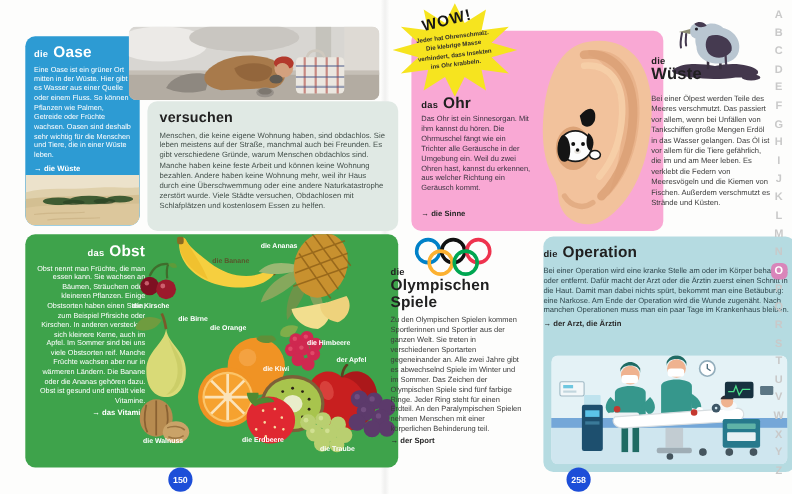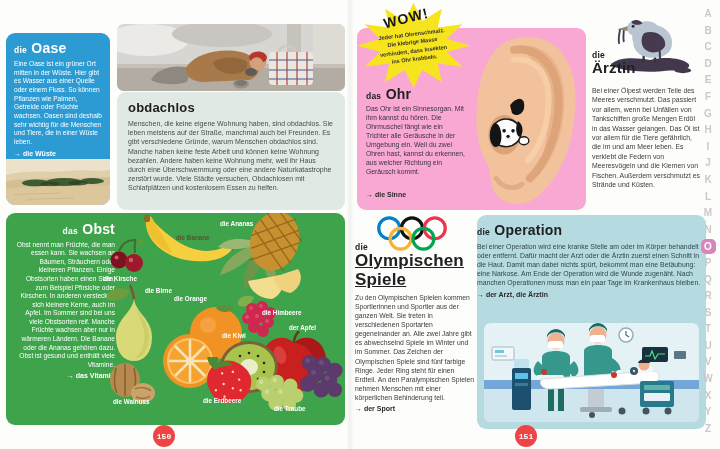--- a/index.html
+++ b/index.html
@@ -1,20 +1,20 @@
 <!DOCTYPE html>
 <html><head>
 <meta charset="utf-8">
 <style>
   * { margin:0; padding:0; box-sizing:border-box; }
   html,body { width:720px; height:449px; overflow:hidden; }
   body { position:relative; background:#fdfdfc; font-family:"Liberation Sans", sans-serif; }
 
   .abs { position:absolute; }
-  .card { position:absolute; border-radius:9px; }
+  .card { position:absolute; border-radius:9px;margin-left:17px; }
 
   
   #gutter { position:absolute; left:346px; top:0; width:8px; height:449px;
             background:linear-gradient(90deg, rgba(0,0,0,0), rgba(0,0,0,.05), rgba(0,0,0,0)); }
 
   
   .title { line-height:1.05; }
   .article { font-size:8.5px; font-weight:700; letter-spacing:.2px; }
   .term { font-size:14px; font-weight:800; letter-spacing:.2px; }
   .title.white, .title.white .article, .title.white .term { color:#fff; }
@@ -72,32 +72,32 @@
   #oelpest-title .article, #oelpest-title .term { display:block; }
   #oelpest-title .term { font-size:15px; }
   #oelpest-body { position:absolute; left:0; top:70px; width:110px; font-size:6.9px; line-height:1.36; }
 
   
   #olympia { left:355px; top:215px; width:122px; height:218px; }
   #olympia-rings { margin-left:18px; width:78px; height:38px; }
   #olympia-rings svg { display:block; width:100%; height:100%; }
   #olympia-title { margin-top:-10px; }
   #olympia-title .article, #olympia-title .term { display:block; }
-  #olympia-title .term { font-size:17px; width:110px; line-height:1.1;text-decoration:underline; }
+  #olympia-title .term { font-size:14px; width:110px; line-height:1.1; }
   #olympia-body { margin-top:4px; width:121px; font-size:6.8px; line-height:1.33; }
 
   
   #operation-card { left:477px; top:215px; width:229px; height:214px; background:#b5dbe1; padding:7px 0; overflow:hidden; }
   #operation-card .body { margin-top:3px; font-size:6.9px; line-height:1.33; color:#30464c; }
   #operation-illustration { position:absolute; left:7px; bottom:7px; width:215px; height:99px; border-radius:6px; overflow:hidden; }
   #operation-illustration svg { display:block; width:100%; height:100%; }
 
   
-  .page-badge { position:absolute; width:22px; height:22px; border-radius:50%; background:#ef4444;
-                color:#fff; font-size:8px; font-weight:700; display:flex; align-items:center; justify-content:center;font-family:Liberation Mono, monospace; }
+  .page-badge { position:absolute; width:22px; height:22px; border-radius:50%; background:#1d4ed8;
+                color:#fff; font-size:8px; font-weight:700; display:flex; align-items:center; justify-content:center; }
   #page-left { left:153px; top:425px; }
   #page-right { left:515px; top:425px; }
 
   
   #alphabet { position:absolute; right:4px; top:6px; width:16px; display:flex; flex-direction:column; align-items:center; }
   .abc-letter { width:16px; height:16.6px; line-height:16.6px; text-align:center;
                 font-size:10px; font-weight:700; color:#c9c9c9; }
   .abc-letter.active { background:#d985ba; color:#fff; border-radius:5px; width:15px; height:15px; line-height:15px; margin:1px 0 .6px 0; }
 </style>
 </head>
@@ -151,21 +151,21 @@
     <ellipse cx="124" cy="59" rx="6" ry="3" fill="#7d776f"></ellipse>
     <rect x="152" y="28" width="44" height="33" rx="4" fill="#ebe7e0"></rect>
     <path d="M160,28 V61 M170,28 V61 M180,28 V61 M190,28 V61" stroke="#b04a42" stroke-width="2" opacity=".6"></path>
     <path d="M152,36 H196 M152,46 H196 M152,55 H196" stroke="#4a5a8a" stroke-width="2" opacity=".5"></path>
     <path d="M162,28 C164,20 176,20 178,28" stroke="#cfc9bf" stroke-width="2.5" fill="none"></path>
   </svg>
 </div>
 
 <div id="obdachlos-card" class="card">
   <div class="title dark">
-    <span class="term">obdachlos</span>
+    <span class="term">versuchen</span>
   </div>
   <div class="body">Menschen, die keine eigene Wohnung haben, sind obdachlos. Sie leben meistens auf der Straße, manchmal auch bei Freunden. Es gibt verschiedene Gründe, warum Menschen obdachlos sind. Manche haben keine feste Arbeit und können keine Wohnung bezahlen. Andere haben keine Wohnung mehr, weil ihr Haus durch eine Überschwemmung oder eine andere Naturkatastrophe zerstört wurde. Viele Städte versuchen, Obdachlosen mit Schlafplätzen und kostenlosem Essen zu helfen.</div>
 </div>
 
 <div id="obst-card" class="card">
   <div id="obst-text">
     <div class="title white">
       <span class="article">das</span>
       <span class="term">Obst</span>
     </div>
@@ -424,21 +424,21 @@
       <path d="M22,11 L11,14 L22,16 Z" fill="#8d8d74"></path>
       <circle cx="28" cy="11" r="1.5" fill="#22202a"></circle>
       <path d="M40,18 C52,14 64,22 62,32 C58,40 46,41 40,35 C36,30 36,22 40,18 Z" fill="#453a50"></path>
       <path d="M26,6 C30,3 36,4 38,8 C34,10 28,10 26,6 Z" fill="#453a50"></path>
       <path d="M14,15 C13,20 12,24 13,29 M18,16 C18,20 17,23 18,27" stroke="#453a50" stroke-width="2" fill="none" stroke-linecap="round"></path>
       <path d="M56,36 C57,40 56,43 57,46" stroke="#453a50" stroke-width="2.2" fill="none" stroke-linecap="round"></path>
     </svg>
   </div>
   <div id="oelpest-title" class="title dark">
     <span class="article">die</span>
-    <span class="term">Ärztin</span>
+    <span class="term">Wüste</span>
   </div>
   <div id="oelpest-body" class="body">Bei einer Ölpest werden Teile des Meeres verschmutzt. Das passiert vor allem, wenn bei Unfällen von Tankschiffen große Mengen Erdöl in das Wasser gelangen. Das Öl ist vor allem für die Tiere gefährlich, die im und am Meer leben. Es verklebt die Federn von Meeresvögeln und die Kiemen von Fischen. Außerdem verschmutzt es Strände und Küsten.</div>
 </div>
 
 <div id="olympia" class="abs">
   <div id="olympia-rings">
     <svg viewBox="0 0 78 40" fill="none">
       <circle cx="15" cy="14" r="11" stroke="#0081c8" stroke-width="3.4"></circle>
       <circle cx="39" cy="14" r="11" stroke="#111111" stroke-width="3.4"></circle>
       <circle cx="63" cy="14" r="11" stroke="#ee334e" stroke-width="3.4"></circle>
@@ -512,21 +512,21 @@
       <rect x="160" y="70" width="26" height="8" rx="1" fill="#e8f1f4"></rect>
       <circle cx="162" cy="88" r="3.5" fill="#45555e"></circle>
         <circle cx="184" cy="88" r="3.5" fill="#45555e"></circle>
       <circle cx="138" cy="88" r="3.5" fill="#45555e"></circle>
         <circle cx="108" cy="92" r="3" fill="#45555e"></circle>
     </svg>
   </div>
 </div>
 
 <div id="page-left" class="page-badge">150</div>
-<div id="page-right" class="page-badge">151</div>
+<div id="page-right" class="page-badge">258</div>
 
 <div id="alphabet">
     <span class="abc-letter">A</span>
     <span class="abc-letter">B</span>
     <span class="abc-letter">C</span>
     <span class="abc-letter">D</span>
     <span class="abc-letter">E</span>
     <span class="abc-letter">F</span>
     <span class="abc-letter">G</span>
     <span class="abc-letter">H</span>

